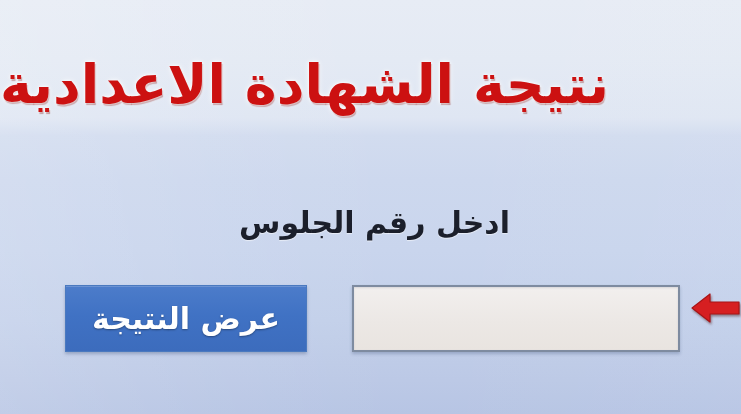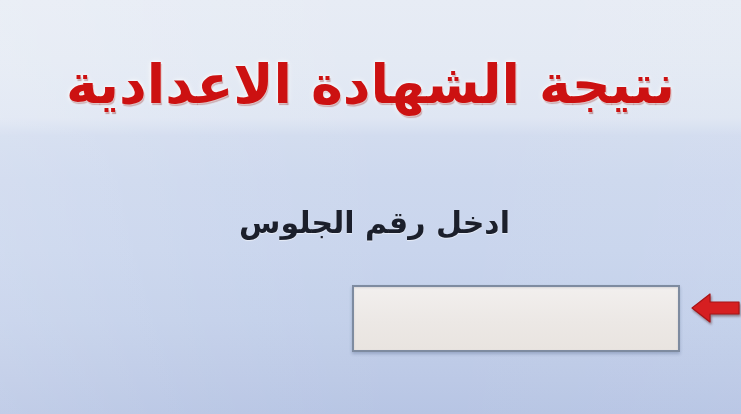--- a/index.html
+++ b/index.html
@@ -38,21 +38,21 @@
       rgba(255,255,255,0.00) 55%,
       rgba(255,255,255,0.04) 100%);
   }
 
   
   .title {
     position: absolute;
     top: 18px;
     left: 0;
     right: 0;
-    text-align: center;
+    text-align: left;
     color: #cc1111;
     font-size: 54px;
     font-weight: 700;
     letter-spacing: 0px;
     line-height: 1.15;
     white-space: nowrap;
     text-shadow:
       0 0 3px rgba(255,255,255,0.95),
       0 0 6px rgba(255,255,255,0.75),
       1px 2px 1px rgba(120,0,0,0.45);
@@ -142,20 +142,21 @@
 <body>
 
 <div id="page">
 
   <h1 class="title">نتيجة الشهادة الاعدادية</h1>
 
   <div class="prompt">ادخل رقم الجلوس</div>
 
   <div class="form-row">
 
+    <div class="submit-button">عرض النتيجة</div>
 
     <input class="seat-input" type="text" placeholder="" style="">
 
     <svg class="pointer-arrow" viewBox="0 0 51 36" aria-hidden="true">
       <path d="M2 18 L20 4 L20 12 L49 12 L49 24 L20 24 L20 32 Z" fill="#d61f21" stroke="#a81416" stroke-width="1.2" stroke-linejoin="round"></path>
     </svg>
 
   </div>
 
 </div>

